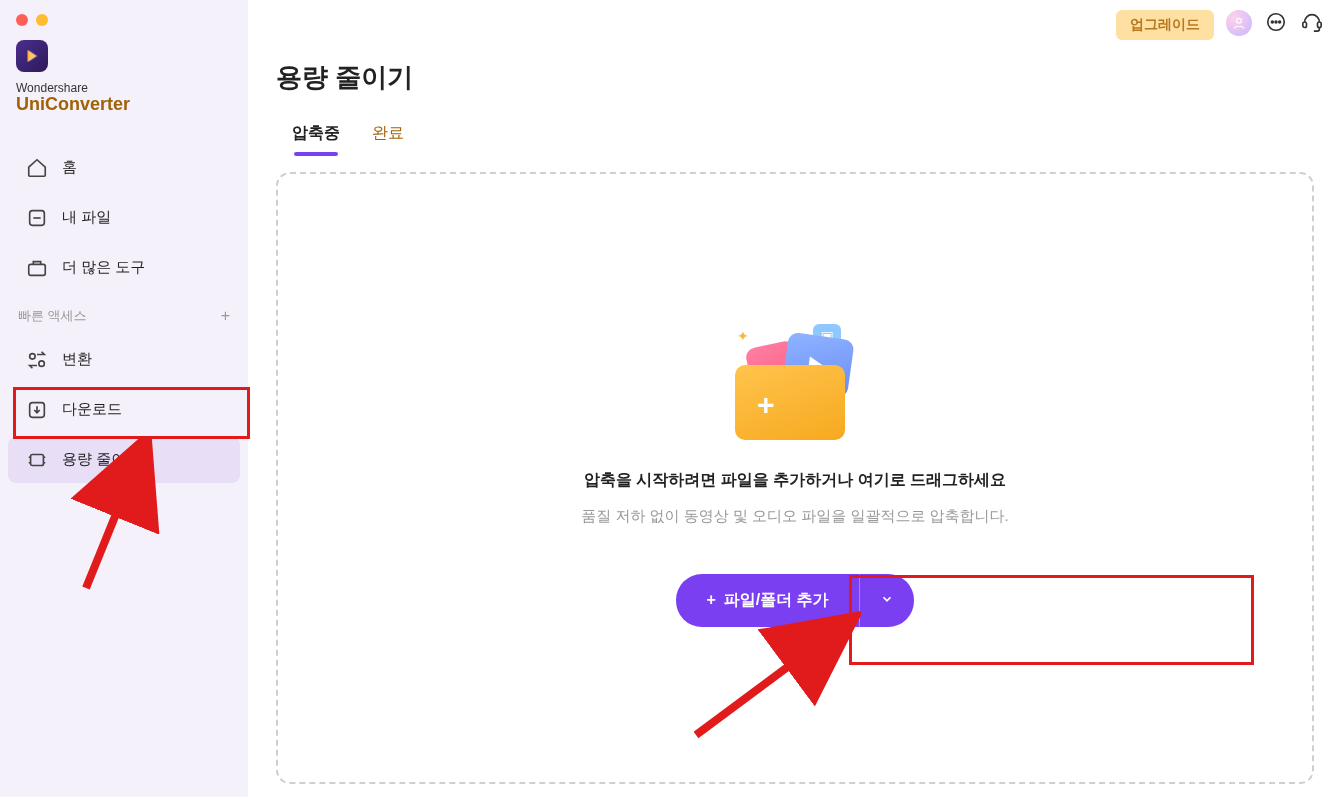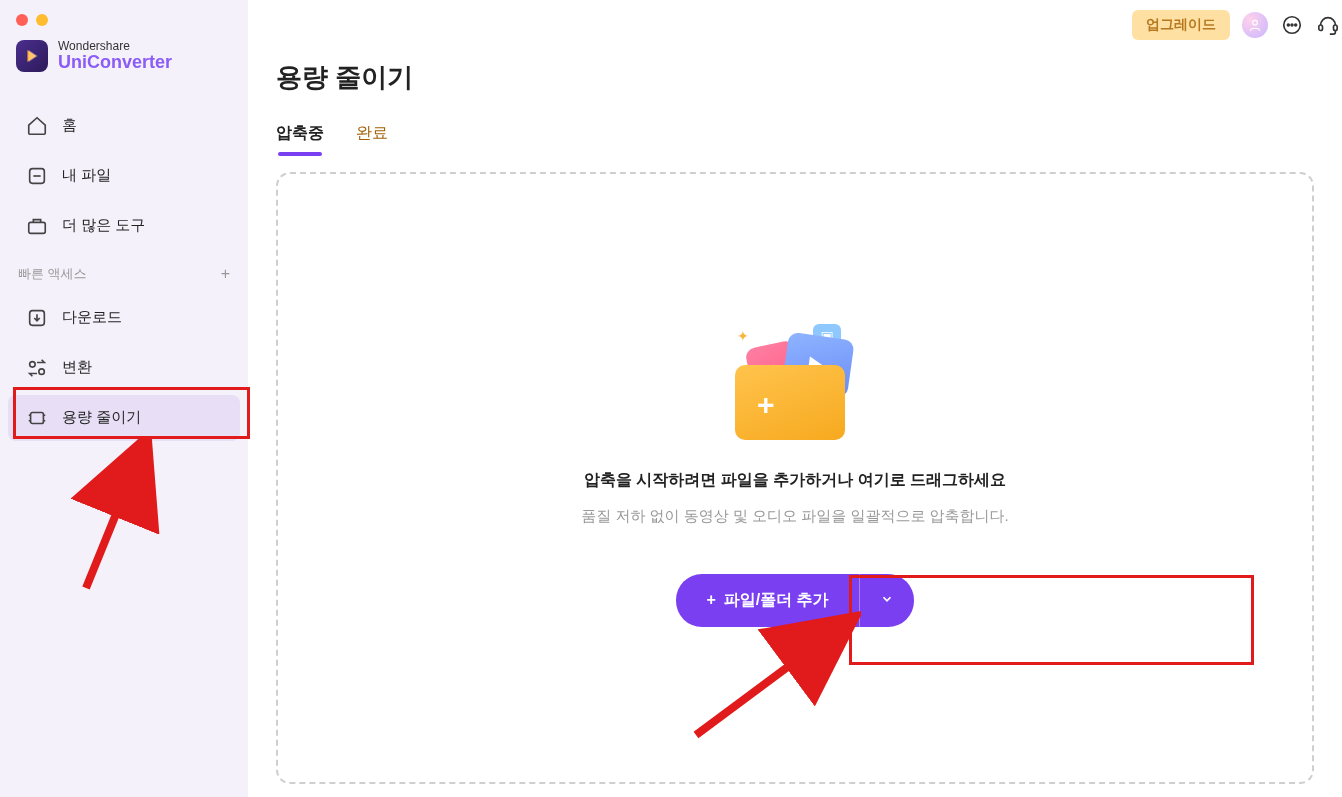--- a/index.html
+++ b/index.html
@@ -26,31 +26,32 @@
 }
 .wc-dot { width: 12px; height: 12px; border-radius: 50%; }
 .wc-red { background: #ff5f57; }
 .wc-yellow { background: #febc2e; }
 .logo-block {
   display: flex;
   align-items: flex-start;
   gap: 10px;
   padding: 0 16px;
   margin-bottom: 30px;
+  flex-direction: column;
 }
 .logo-mark {
   width: 32px; height: 32px;
   background: linear-gradient(135deg,#4a2e8e,#2d1a5a);
   border-radius: 8px;
   display: flex; align-items: center; justify-content: center;
 }
 .logo-mark svg { width: 18px; height: 18px; }
 .logo-text-wrap { line-height: 1.1; }
 .logo-line1 { font-size: 12px; color: #333; }
-.logo-line2 { font-size: 18px; font-weight: 700; color: #8b5cf6; }
+.logo-line2 { font-size: 18px; font-weight: 700; color: #a16207; }
 .logo-line2 .uni { font-weight: 800; }
 .nav-item {
   display: flex; align-items: center; gap: 14px;
   padding: 12px 18px;
   font-size: 15px; color: #222;
   cursor: pointer;
   margin: 4px 8px;
   border-radius: 8px;
 }
 .nav-item .nav-icon { width: 22px; height: 22px; display: flex; align-items: center; justify-content: center; }
@@ -75,22 +76,22 @@
   pointer-events: none;
 }
 .main {
   flex: 1;
   position: relative;
   padding: 0 28px;
   background: #fff;
 }
 .topbar {
   position: absolute;
-  right: 2px; top: 10px;
-  display: flex; align-items: center; gap: 12px;
+  right: 18px; top: 10px;
+  display: flex; gap: 12px;
 }
 .upgrade-btn {
   background: #ffe0a3;
   color: #b7791f;
   font-weight: 700;
   font-size: 14px;
   padding: 6px 14px;
   border-radius: 6px;
   border: none;
   cursor: pointer;
@@ -110,21 +111,21 @@
   font-weight: 800;
   color: #222;
   margin-top: 60px;
 }
 .tabs {
   display: flex; gap: 32px;
   margin-top: 28px;
   font-size: 16px;
 }
 .tab { color: #a16207; cursor: pointer; padding-bottom: 6px; position: relative; }
-.tab.active { color: #222; font-weight: 700; }
+.tab.active { color: #222; font-weight: 700; margin-left: 16px; }
 .tab.active::after {
   content: "";
   position: absolute;
   left: 2px; right: 2px; bottom: -6px;
   height: 4px;
   background: #7b3ff2;
   border-radius: 2px;
 }
 .drop-zone {
   margin-top: 22px;
@@ -267,36 +268,36 @@
   </div>
 
   <div class="quick-access-header">
     <span>빠른 액세스</span>
     <span class="qa-plus">+</span>
   </div>
 
   <div class="nav-item">
     <span class="nav-icon">
       <svg width="22" height="22" viewBox="0 0 24 24" fill="none" stroke="#444" stroke-width="1.8">
-          <rect x="4" y="4" width="16" height="16" rx="3"></rect>
-          <path d="M12 8 V15 M9 12 L12 15 L15 12"></path>
-        </svg>
-    </span>
-    <span>다운로드</span>
-  </div>
-
-  <div class="nav-item">
-    <span class="nav-icon">
-      <svg width="22" height="22" viewBox="0 0 24 24" fill="none" stroke="#444" stroke-width="1.8">
           <circle cx="7" cy="8" r="3"></circle>
           <circle cx="17" cy="16" r="3"></circle>
           <path d="M12 6 H20 L17 3 M12 18 H4 L7 21"></path>
         </svg>
     </span>
     <span>변환</span>
+  </div>
+
+  <div class="nav-item">
+    <span class="nav-icon">
+      <svg width="22" height="22" viewBox="0 0 24 24" fill="none" stroke="#444" stroke-width="1.8">
+          <rect x="4" y="4" width="16" height="16" rx="3"></rect>
+          <path d="M12 8 V15 M9 12 L12 15 L15 12"></path>
+        </svg>
+    </span>
+    <span>다운로드</span>
   </div>
 
   <div class="nav-item active">
     <span class="nav-icon">
       <svg width="22" height="22" viewBox="0 0 24 24" fill="none" stroke="#444" stroke-width="1.8">
           <rect x="5" y="6" width="14" height="12" rx="2"></rect>
           <path d="M3 9 L5 9 M3 15 L5 15 M19 9 L21 9 M19 15 L21 15"></path>
         </svg>
     </span>
     <span>용량 줄이기</span>

